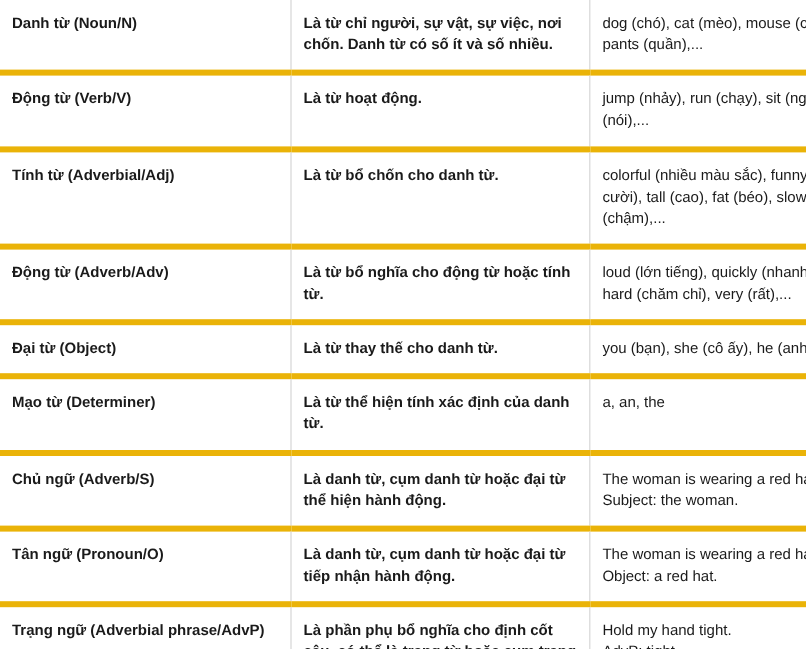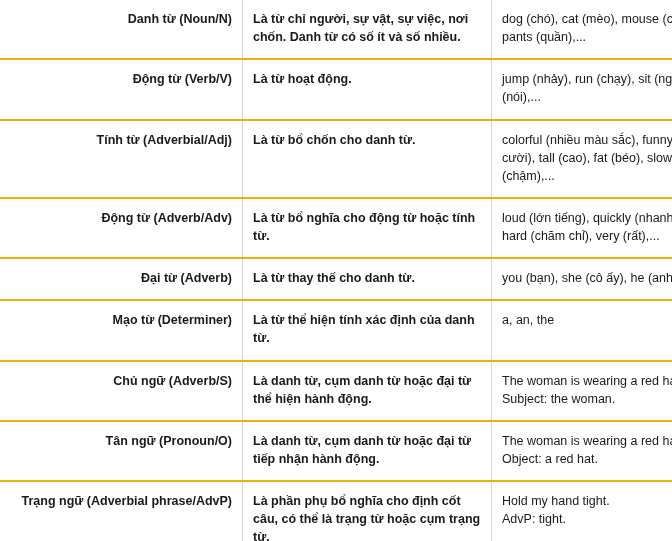--- a/index.html
+++ b/index.html
@@ -13,36 +13,35 @@
     font-family: "Liberation Sans", sans-serif;
     color: #1a1a1a;
     overflow: hidden;
   }
   table.grammar-table {
     border-collapse: collapse;
     width: 672px;
     table-layout: fixed;
   }
   table.grammar-table td {
-    border-top: 2px solid #eab308;
+    border-top: 5px solid #eab308;
     border-bottom: 1px solid #d6d6d6;
     vertical-align: top;
     padding: 10px 10px 12px 10px;
     font-size: 12.5px;
     line-height: 1.45;
   }
   table.grammar-table tr:first-child td {
     border-top: none;
   }
   td.col-term {
     width: 222px;
     font-weight: bold;
     border-right: 1px solid #d6d6d6;
     padding-left: 8px;
-    text-align: right;
   }
   td.col-def {
     width: 228px;
     border-right: 1px solid #d6d6d6;
     font-weight: bold;
   }
   td.col-ex {
     width: 222px;
     font-weight: normal;
   }
@@ -69,21 +68,21 @@
       <td class="col-term">Tính từ (Adverbial/Adj)</td>
       <td class="col-def">Là từ bổ chốn cho danh từ.</td>
       <td class="col-ex">colorful (nhiều màu sắc), funny (buồn cười), tall (cao), fat (béo), slow (chậm),...</td>
     </tr>
     <tr>
       <td class="col-term">Động từ (Adverb/Adv)</td>
       <td class="col-def">Là từ bổ nghĩa cho động từ hoặc tính từ.</td>
       <td class="col-ex">loud (lớn tiếng), quickly (nhanh chóng), hard (chăm chỉ), very (rất),...</td>
     </tr>
     <tr>
-      <td class="col-term">Đại từ (Adverb)</td>
+      <td class="col-term">Đại từ (Object)</td>
       <td class="col-def">Là từ thay thế cho danh từ.</td>
       <td class="col-ex">you (bạn), she (cô ấy), he (anh ấy),...</td>
     </tr>
     <tr>
       <td class="col-term">Mạo từ (Determiner)</td>
       <td class="col-def">Là từ thể hiện tính xác định của danh từ.</td>
       <td class="col-ex">a, an, the</td>
     </tr>
     <tr>
       <td class="col-term">Chủ ngữ (Adverb/S)</td>

